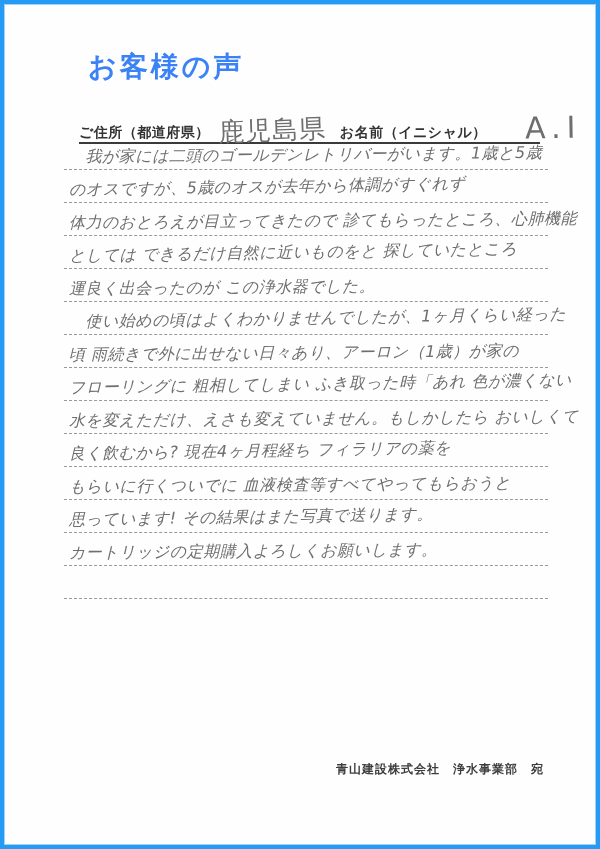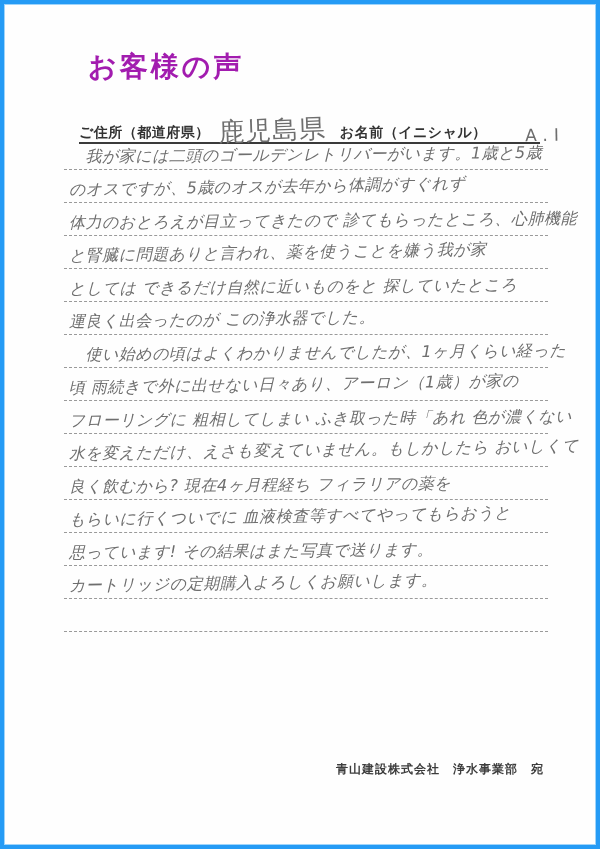--- a/index.html
+++ b/index.html
@@ -15,21 +15,21 @@
     overflow: hidden;
   }
   .title {
     position: absolute;
     top: 44px;
     left: 84px;
     margin: 0;
     font-size: 28px;
     font-weight: bold;
     letter-spacing: 3px;
-    color: #a21caf;
+    color: #3b82f6;
     font-family: "Liberation Sans", "DejaVu Sans", sans-serif;
   }
   .header-row {
     position: absolute;
     top: 106px;
     left: 75px;
     width: 461px;
     height: 32px;
     border-bottom: 2px solid #3a3a3a;
     display: flex;
@@ -49,21 +49,21 @@
     white-space: nowrap;
   }
   .hw-address {
     font-size: 26px;
     margin-left: 8px;
     margin-right: 14px;
     transform: rotate(-2deg) translateY(6px);
     letter-spacing: 1px;
   }
   .hw-name {
-    font-size: 17px;
+    font-size: 30px;
     margin-left: 38px;
     transform: rotate(-1deg) translateY(3px);
     letter-spacing: 6px;
   }
   .message-body {
     position: absolute;
     top: 133px;
     left: 60px;
     width: 484px;
     font-style: italic;
@@ -112,23 +112,20 @@
     <div class="line">
         <span class="hw">　我が家には二頭のゴールデンレトリバーがいます。1歳と5歳</span>
       </div>
     <div class="line">
         <span class="hw">のオスですが、5歳のオスが去年から体調がすぐれず</span>
       </div>
     <div class="line">
         <span class="hw">体力のおとろえが目立ってきたので 診てもらったところ、心肺機能</span>
       </div>
     <div class="line">
-        <span class="hw">と腎臓に問題ありと言われ、薬を使うことを嫌う我が家</span>
-      </div>
-    <div class="line">
         <span class="hw">としては できるだけ自然に近いものをと 探していたところ</span>
       </div>
     <div class="line">
         <span class="hw">運良く出会ったのが この浄水器でした。</span>
       </div>
     <div class="line">
         <span class="hw">　使い始めの頃はよくわかりませんでしたが、1ヶ月くらい経った</span>
       </div>
     <div class="line">
         <span class="hw">頃 雨続きで外に出せない日々あり、アーロン（1歳）が家の</span>

